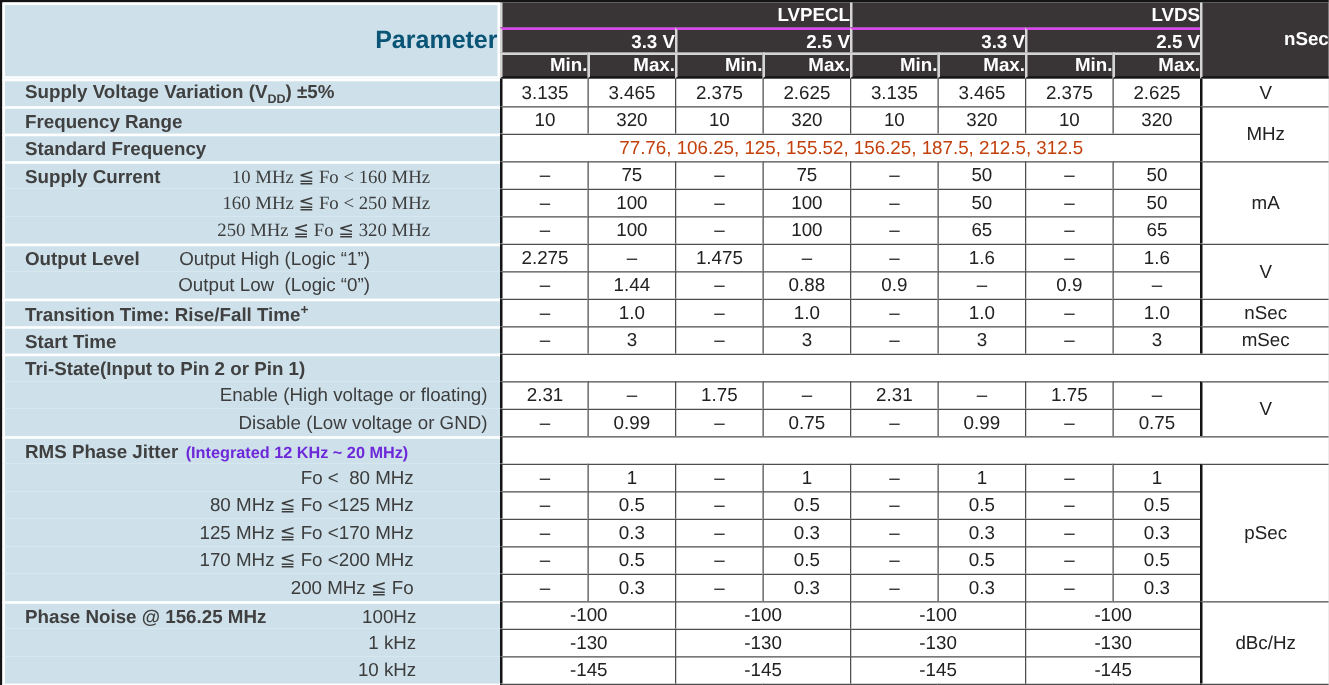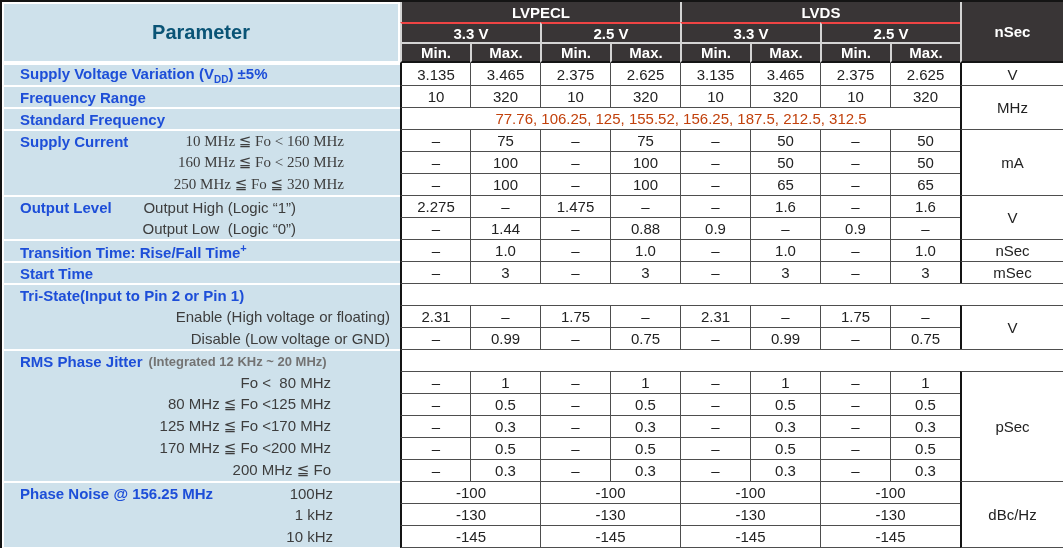--- a/index.html
+++ b/index.html
@@ -2,37 +2,37 @@
 <html><head>
 <meta charset="utf-8">
 <style>
   html,body{margin:0;padding:0;background:#fff;font-family:"Liberation Sans",sans-serif;}
   .wrap{width:1063px;}
   table{border-collapse:separate;border-spacing:0;width:1063px;table-layout:fixed;
         border:2px solid #141414;border-bottom-width:3px;box-sizing:border-box;}
   th,td{padding:0;font-size:15px;box-sizing:border-box;overflow:hidden;}
   thead tr{height:20px;}
   tbody tr{height:22px;}
-  thead th{background:#393536;color:#ffffff;font-weight:700;text-align:center;}
+  thead th{background:#393536;color:#ffffff;font-weight:700;text-align:right;}
   .param-head{background:#cee1eb;color:#0a5476;border:2px solid #ffffff;font-size:20px;}
   .unit-head{border-left:2px solid #d4d4d4;border-bottom:2px solid #141414;}
   .h-group{border-left:2px solid #d4d4d4;}
-  .h-volt{border-left:2px solid #d4d4d4;border-top:2px solid #ef4444;}
+  .h-volt{border-left:2px solid #d4d4d4;border-top:2px solid #d946ef;}
   .h-mm{border-left:2px solid #d4d4d4;border-top:2px solid #d4d4d4;border-bottom:2px solid #141414;}
   .v{border-top:1px solid #4e4e4e;border-left:1px solid #4e4e4e;text-align:center;color:#222;background:#fff;}
   .v1{border-left:2px solid #141414;}
   .unitc{border-left:2px solid #141414;border-top:1px solid #4e4e4e;text-align:center;color:#222;background:#fff;}
   tbody tr:first-child .v, tbody tr:first-child .unitc{border-top:none;}
   .mergedfreq{border-top:1px solid #4e4e4e;border-left:2px solid #141414;text-align:center;color:#c2410c;background:#fff;}
   .blank{border-top:1px solid #4e4e4e;border-left:2px solid #141414;background:#fff;}
   .p{background:#cee1eb;border-left:2px solid #ffffff;}
   .pstart{border-top:2px solid #ffffff;}
   .prow{display:flex;align-items:center;width:100%;height:100%;}
-  .plabel{color:#1d4ed8;font-weight:700;padding-left:16px;white-space:pre;text-align:right;}
-  .pnote{color:#737373;font-weight:700;font-size:13px;padding-left:6px;white-space:pre;}
+  .plabel{color:#404040;font-weight:700;padding-left:16px;white-space:pre;text-align:right;}
+  .pnote{color:#6d28d9;font-weight:700;font-size:13px;padding-left:6px;white-space:pre;}
   .cond{margin-left:auto;color:#3d3d3d;white-space:pre;}
   .cond-sc{padding-right:56px;font-family:Liberation Serif, serif;}
   .cond-ol{padding-right:104px;}
   .cond-ts{padding-right:10px;}
   .cond-j{padding-right:69px;}
   .cond-pn{padding-right:67px;}
   sub.subsc{font-size:10px;font-weight:700;}
   sup.supsc{font-size:11px;font-weight:700;}
 </style>
 </head>

